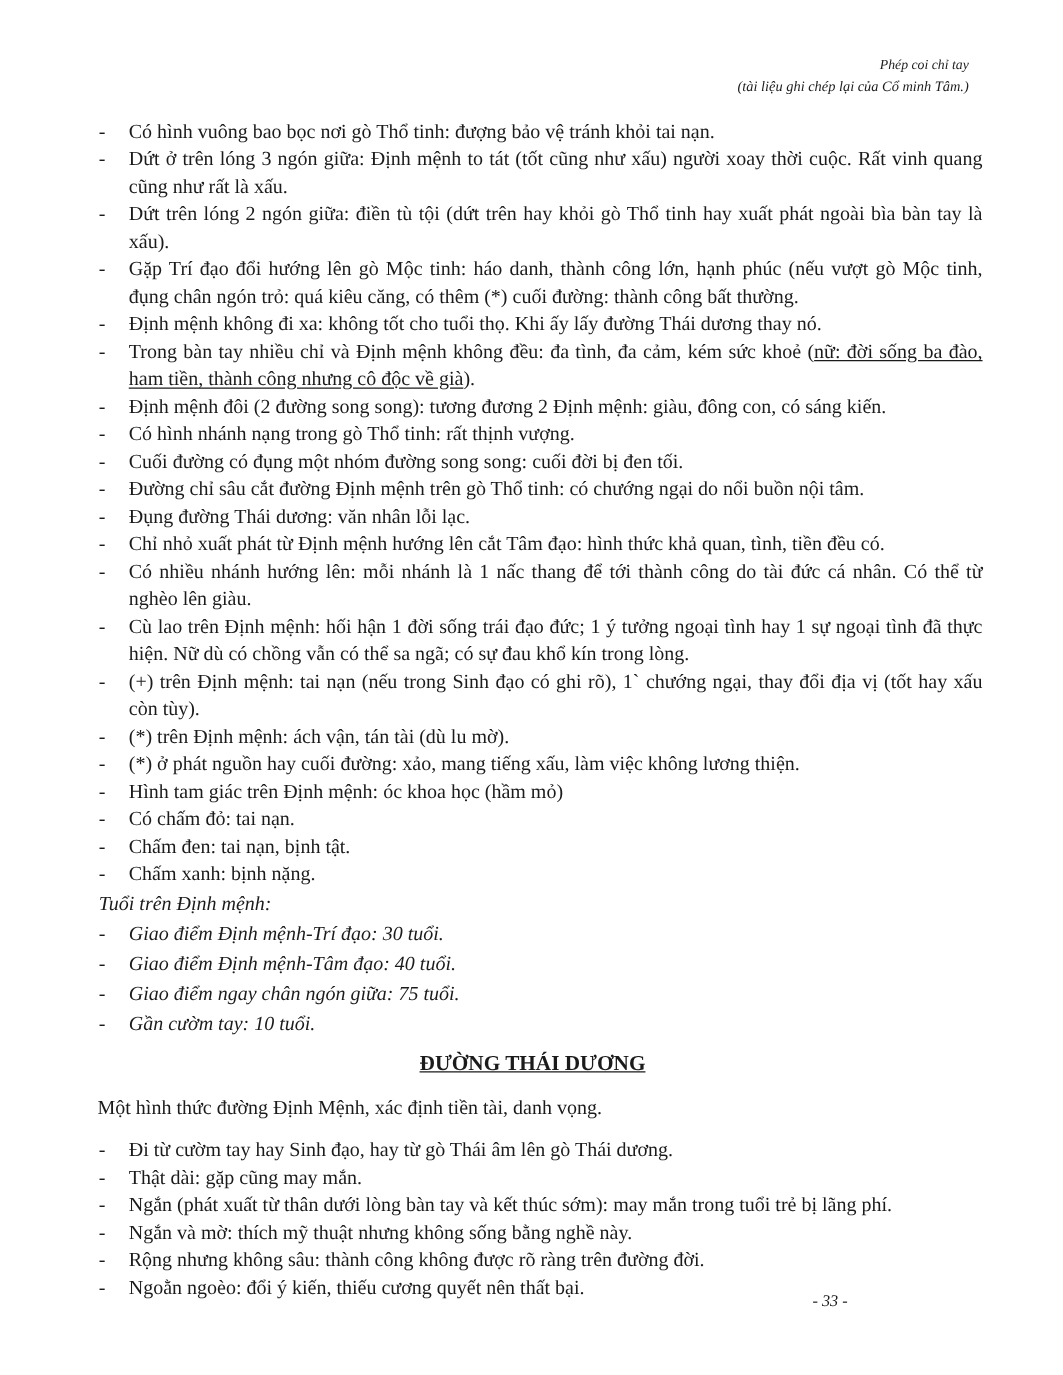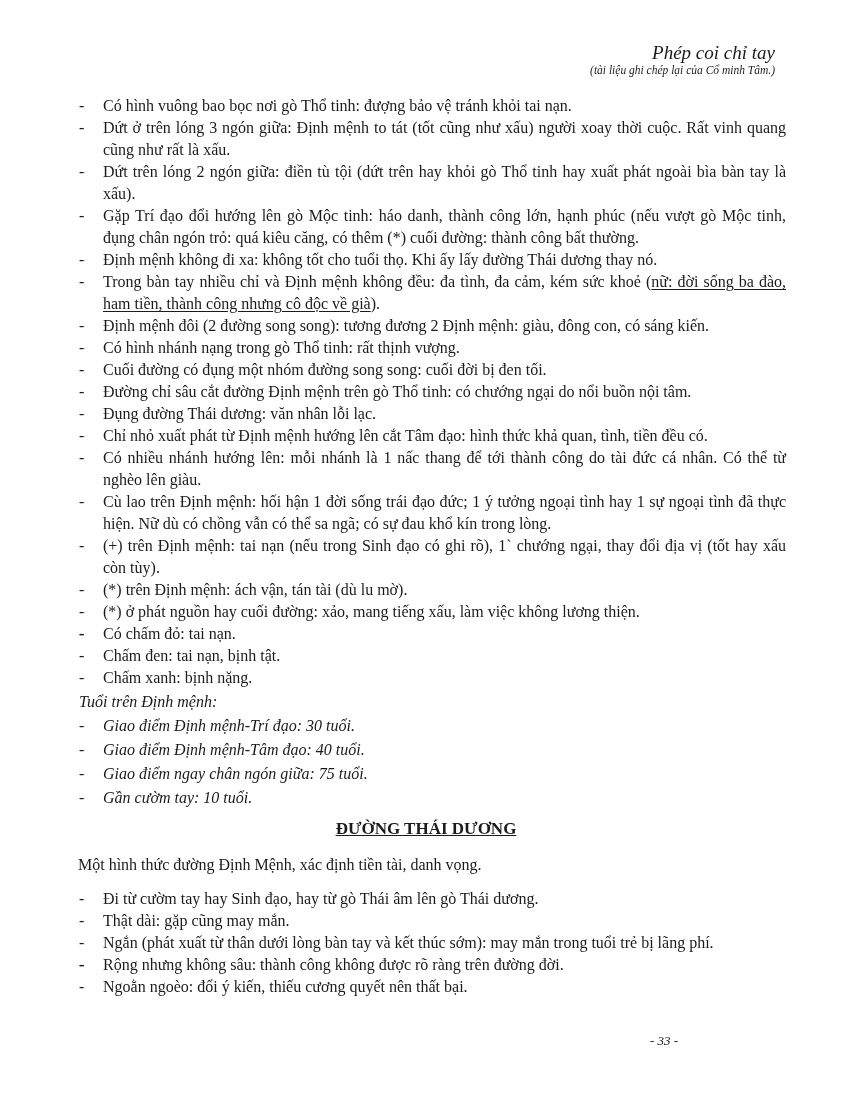--- a/index.html
+++ b/index.html
@@ -12,21 +12,21 @@
     color: #1b1b1b;
     overflow: hidden;
   }
   .doc-header {
     position: absolute;
     top: 43px;
     right: 75px;
     text-align: right;
     font-style: italic;
   }
-  .doc-header-title { font-size: 19px; line-height: 19px; }
+  .doc-header-title { font-size: 11px; line-height: 19px; }
   .doc-header-sub   { font-size: 11.5px; line-height: 16px; }
 
   .doc-body {
     position: absolute;
     left: 66px;
     top: 95px;
     width: 720px;
     font-size: 16px;
     line-height: 22px;
     text-align: justify;
@@ -80,41 +80,41 @@
       <div class="li"><span class="dash">-</span><span class="txt">Có hình nhánh nạng trong gò Thổ tinh: rất thịnh vượng.</span></div>
       <div class="li"><span class="dash">-</span><span class="txt">Cuối đường có  đụng một nhóm đường song song: cuối đời bị đen tối.</span></div>
       <div class="li"><span class="dash">-</span><span class="txt">Đường chỉ sâu cắt đường Định mệnh trên gò Thổ tinh: có chướng ngại do nổi buồn nội tâm.</span></div>
       <div class="li"><span class="dash">-</span><span class="txt">Đụng đường Thái dương: văn nhân lỗi lạc.</span></div>
       <div class="li"><span class="dash">-</span><span class="txt">Chỉ nhỏ xuất phát từ Định mệnh hướng lên cắt Tâm đạo: hình thức khả quan, tình, tiền đều có.</span></div>
       <div class="li"><span class="dash">-</span><span class="txt">Có nhiều nhánh hướng lên: mỗi nhánh là 1 nấc thang để tới thành công do tài đức cá nhân. Có thể từ nghèo lên giàu.</span></div>
       <div class="li"><span class="dash">-</span><span class="txt">Cù lao trên Định mệnh: hối hận 1 đời sống trái đạo đức; 1 ý tưởng ngoại tình hay 1 sự ngoại tình đã thực hiện. Nữ dù có chồng vẫn có thể sa ngã; có sự đau khổ kín trong lòng.</span></div>
       <div class="li"><span class="dash">-</span><span class="txt">(+) trên Định mệnh: tai nạn (nếu trong Sinh đạo có ghi rõ), 1` chướng ngại, thay đổi địa vị (tốt hay xấu còn tùy).</span></div>
       <div class="li"><span class="dash">-</span><span class="txt">(*) trên Định mệnh: ách vận, tán tài (dù lu mờ).</span></div>
       <div class="li"><span class="dash">-</span><span class="txt">(*) ở phát nguồn hay cuối đường: xảo, mang tiếng xấu, làm việc không lương thiện.</span></div>
-      <div class="li"><span class="dash">-</span></div>
+      <div class="li"><span class="dash">-</span><span class="txt">Hình tam giác trên Định mệnh: óc khoa học (hầm mỏ)</span></div>
       <div class="li"><span class="dash">-</span><span class="txt">Có chấm đỏ: tai nạn.</span></div>
       <div class="li"><span class="dash">-</span><span class="txt">Chấm đen: tai nạn, bịnh tật.</span></div>
       <div class="li"><span class="dash">-</span><span class="txt">Chấm xanh: bịnh nặng.</span></div>
     </div>
 
     <section class="age-section">
       <div class="age-heading">Tuổi trên Định mệnh:</div>
       <div class="li"><span class="dash">-</span><span class="txt">Giao điểm Định mệnh-Trí đạo: 30 tuổi.</span></div>
       <div class="li"><span class="dash">-</span><span class="txt">Giao điểm Định mệnh-Tâm đạo: 40 tuổi.</span></div>
       <div class="li"><span class="dash">-</span><span class="txt">Giao điểm ngay chân ngón giữa: 75 tuổi.</span></div>
       <div class="li"><span class="dash">-</span><span class="txt">Gần cườm tay: 10 tuổi.</span></div>
     </section>
 
     <section class="sun-section">
       <h2 class="sun-heading">ĐƯỜNG THÁI DƯƠNG</h2>
       <p class="sun-intro">Một hình thức đường Định Mệnh, xác định tiền tài, danh vọng.</p>
       <div class="li"><span class="dash">-</span><span class="txt">Đi từ cườm tay hay Sinh đạo, hay từ gò Thái âm lên gò Thái dương.</span></div>
       <div class="li"><span class="dash">-</span><span class="txt">Thật dài: gặp cũng may mắn.</span></div>
       <div class="li"><span class="dash">-</span><span class="txt">Ngắn (phát xuất từ thân dưới lòng bàn tay và kết thúc sớm): may mắn trong tuổi trẻ bị lãng phí.</span></div>
-      <div class="li"><span class="dash">-</span></div>
+      <div class="li"><span class="dash">-</span><span class="txt">Ngắn và mờ: thích mỹ thuật nhưng không sống bằng nghề này.</span></div>
       <div class="li"><span class="dash">-</span><span class="txt">Rộng nhưng không sâu: thành công không được rõ ràng trên đường đời.</span></div>
       <div class="li"><span class="dash">-</span><span class="txt">Ngoằn ngoèo: đổi ý kiến, thiếu cương quyết nên thất bại.</span></div>
     </section>
 
   </main>
 
   <footer class="doc-footer">
     <span>- 33 -</span>
   </footer>
 

